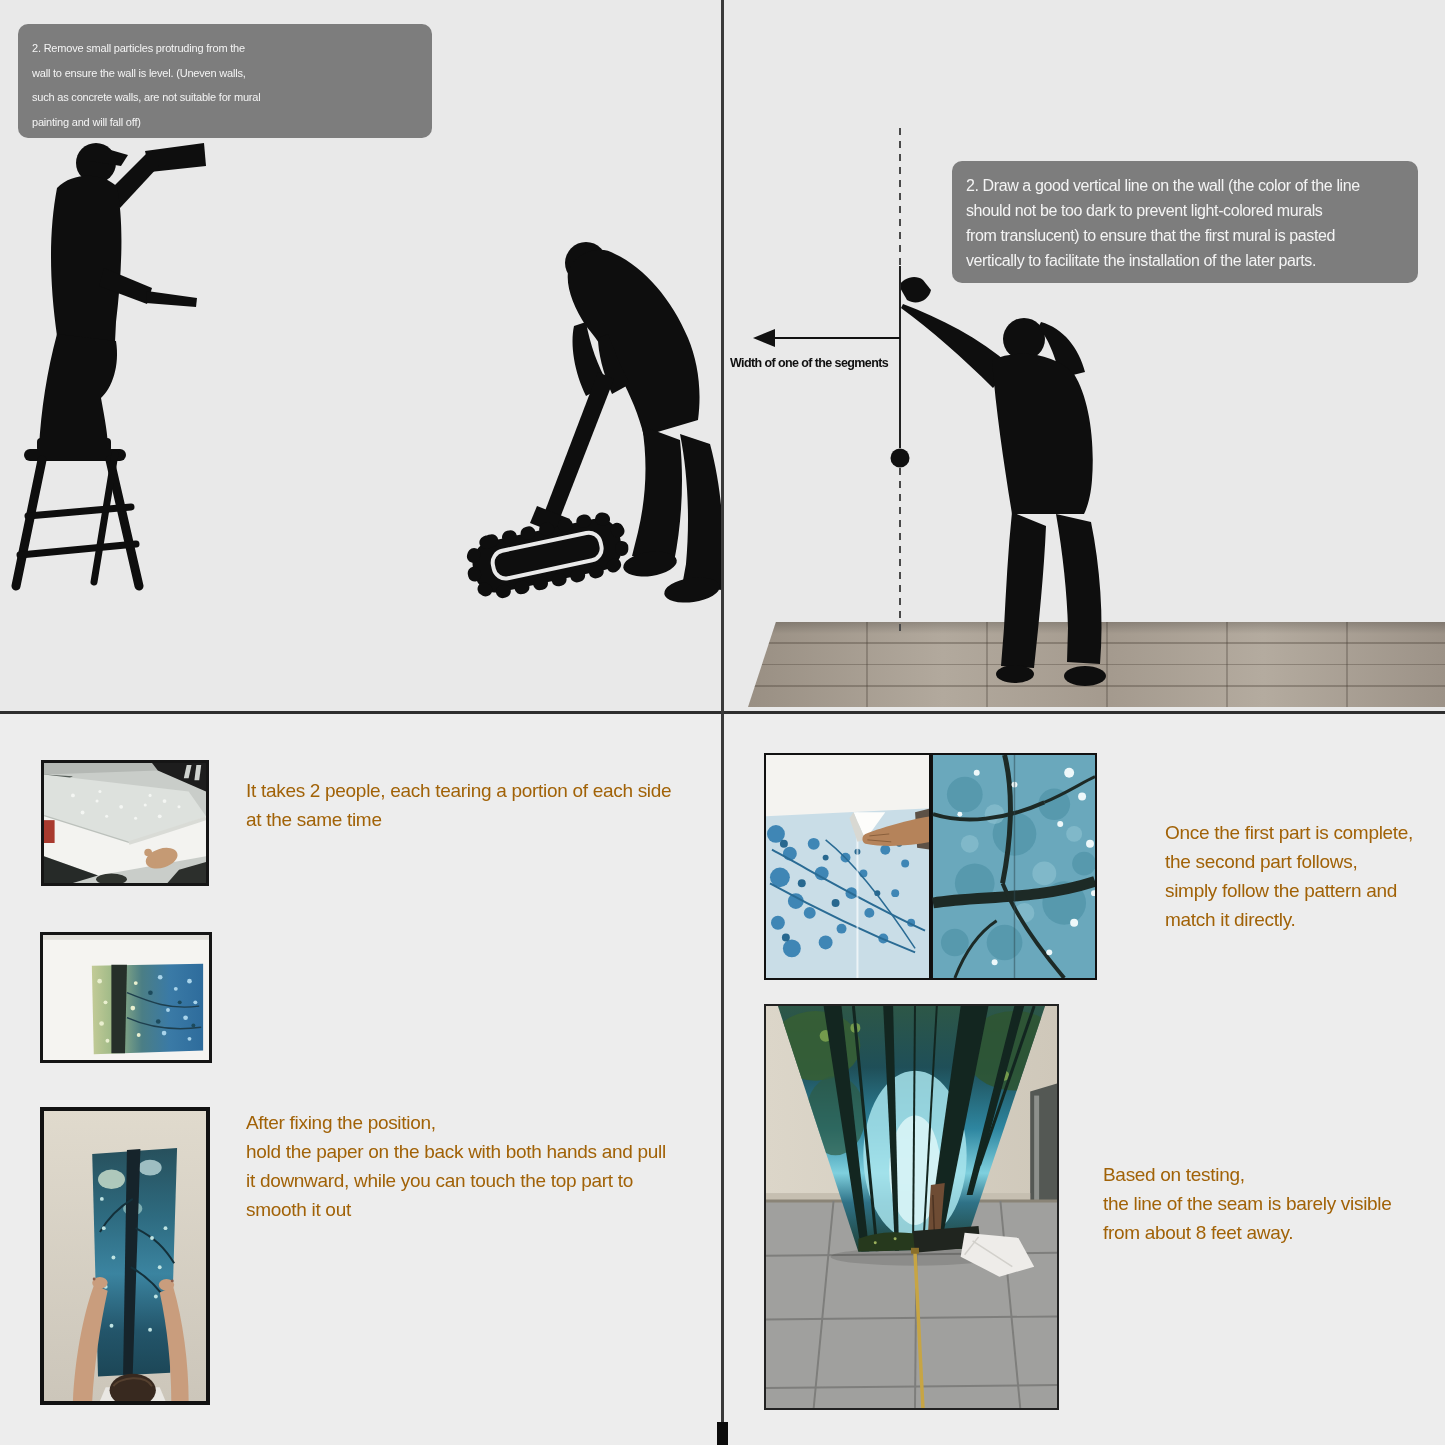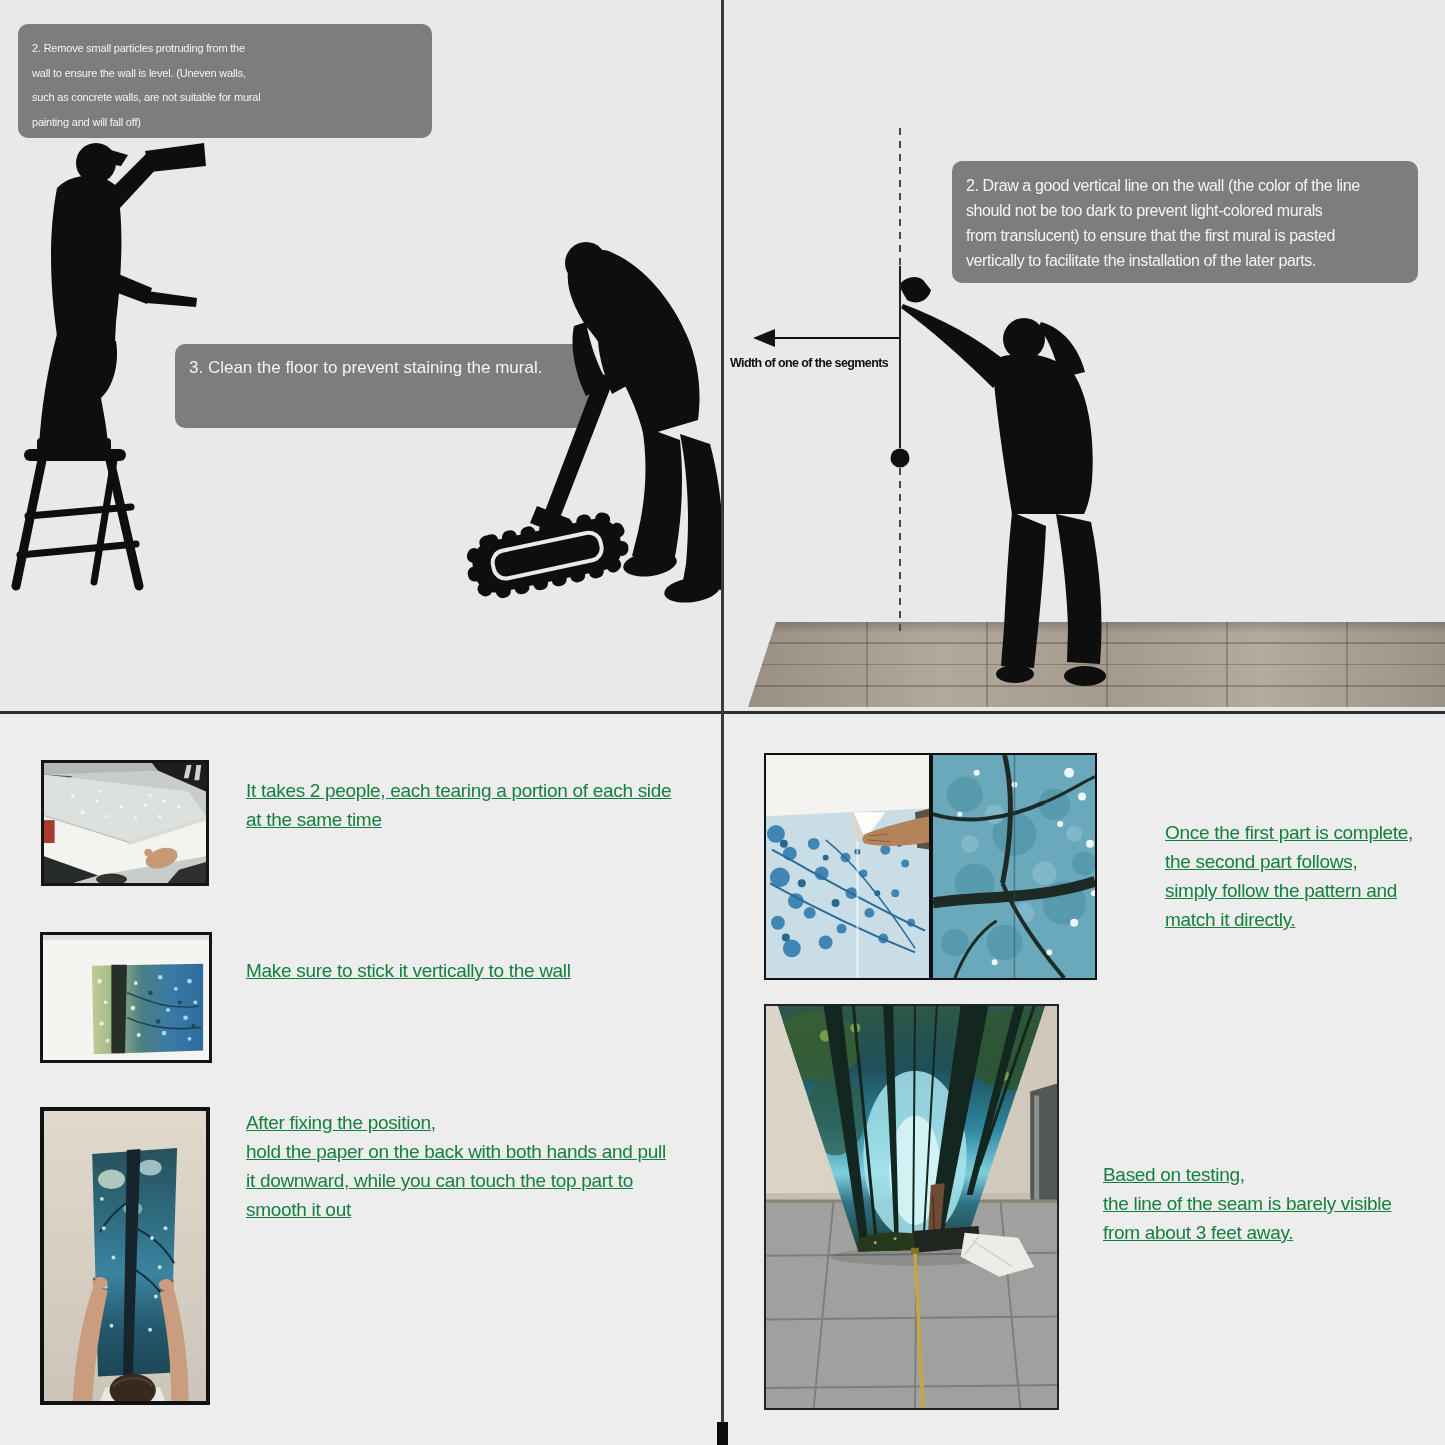--- a/index.html
+++ b/index.html
@@ -14,21 +14,21 @@
   .divider-mark{left:717px;top:1422px;width:11px;height:23px;background:#0c0c0c;}
   .callout{
     position:absolute;background:#7d7d7d;border-radius:10px;color:#f4f4f4;
     padding:12px 14px;box-sizing:border-box;white-space:pre-line;overflow:hidden;
   }
   .callout-2{left:18px;top:24px;width:414px;height:114px;font-size:11px;line-height:24.5px;letter-spacing:-0.2px;}
   .callout-3{left:175px;top:344px;width:417px;height:84px;font-size:17px;line-height:24px;}
   .callout-4{left:952px;top:161px;width:466px;height:122px;font-size:16px;line-height:25px;letter-spacing:-0.4px;}
   .caption{
     position:absolute;font-size:19px;line-height:29px;letter-spacing:-0.3px;
-    color:#15803d;white-space:pre-line;text-decoration:underline;
+    color:#a16207;white-space:pre-line;
   }
   .cap-tear{left:246px;top:776px;width:470px;}
   .cap-vert{left:246px;top:956px;width:460px;}
   .cap-smooth{left:246px;top:1108px;width:470px;}
   .cap-match{left:1137px;top:818px;width:300px;margin-left:28px;}
   .cap-seam{left:1103px;top:1160px;width:330px;}
   .width-label{
     left:730px;top:356px;width:160px;font-size:12.5px;font-weight:700;
     letter-spacing:-0.6px;color:#101010;
   }
@@ -77,21 +77,20 @@
     <g stroke="#0e0e0e" stroke-linecap="round">
       <line x1="30" y1="325" x2="120" y2="325" stroke-width="12"></line>
       <line x1="42" y1="330" x2="16" y2="456" stroke-width="9"></line>
       <line x1="110" y1="330" x2="139" y2="456" stroke-width="9"></line>
       <line x1="115" y1="324" x2="94" y2="452" stroke-width="7"></line>
       <line x1="28" y1="386" x2="131" y2="377" stroke-width="7"></line>
       <line x1="20" y1="425" x2="136" y2="414" stroke-width="7"></line>
     </g>
   </svg>
 
-  <div class="callout callout-3">3. Clean the floor to prevent staining the mural.</div>
 
   <svg class="sil" style="left:440px;top:230px;width:285px;height:390px;" viewBox="0 0 285 390">
     <g fill="#0e0e0e">
       <circle cx="146" cy="33" r="21"></circle>
       <path d="M128,42 C135,22 160,14 175,24 C205,38 232,70 248,108 C258,132 262,160 258,190 L204,206 C194,165 170,125 146,96 C134,78 126,58 128,42 Z"></path>
       <path d="M146,92 C150,115 158,136 168,154 L146,166 C134,142 130,114 134,96 Z"></path>
       <path d="M168,104 C175,122 182,140 190,154 L172,164 C163,143 158,122 158,108 Z"></path>
       <polygon points="158,142 174,149 120,288 105,281"></polygon>
       <polygon points="97,276 130,289 123,306 90,293"></polygon>
       <path d="M202,196 C208,232 206,268 198,302 L192,326 L234,332 C242,292 244,250 240,210 Z"></path>
@@ -220,21 +219,20 @@
             <circle cx="110" cy="60" r="2.4"></circle>
             <circle cx="140" cy="70" r="2"></circle>
             <circle cx="118" cy="90" r="2.4"></circle>
             <circle cx="154" cy="94" r="2"></circle>
           </g>
       </g>
       <path d="M86,60 C110,70 130,78 160,74" stroke="#1e3f4e" stroke-width="1.5" fill="none"></path>
       <path d="M86,86 C108,96 132,100 162,96" stroke="#1e3f4e" stroke-width="1.5" fill="none"></path>
     </svg>
   </div>
-  <div class="caption cap-vert">Make sure to stick it vertically to the wall</div>
 
   <div class="photo ph-bl3">
     <svg viewBox="0 0 168 297" preserveAspectRatio="none">
       <defs>
         <linearGradient id="g2" x1="0" y1="0" x2="0" y2="1">
           <stop offset="0" stop-color="#e0dacd"></stop>
             <stop offset="1" stop-color="#ccc6ba"></stop>
         </linearGradient>
         <linearGradient id="g3" x1="0" y1="0" x2="0" y2="1">
           <stop offset="0" stop-color="#27505c"></stop>
@@ -453,18 +451,18 @@
       <polygon points="200,228 254,233 270,262 235,272 196,252" fill="#eeece9"></polygon>
       <path d="M208,236 L248,262 M214,232 L200,250" stroke="#d2d0cb" stroke-width="1.5" fill="none"></path>
       <g>
         <path d="M150,247 C152,290 155,345 158,404" stroke="#c7a544" stroke-width="3.5" fill="none"></path>
         <rect x="146" y="243" width="8" height="6" fill="#8a6f2a"></rect>
       </g>
     </svg>
   </div>
   <div class="caption cap-seam">Based on testing,
 the line of the seam is barely visible
-from about 3 feet away.</div>
+from about 8 feet away.</div>
 
   <div class="abs divider-h"></div>
   <div class="abs divider-v"></div>
   <div class="abs divider-mark"></div>
 </div>
 
 </body></html>

